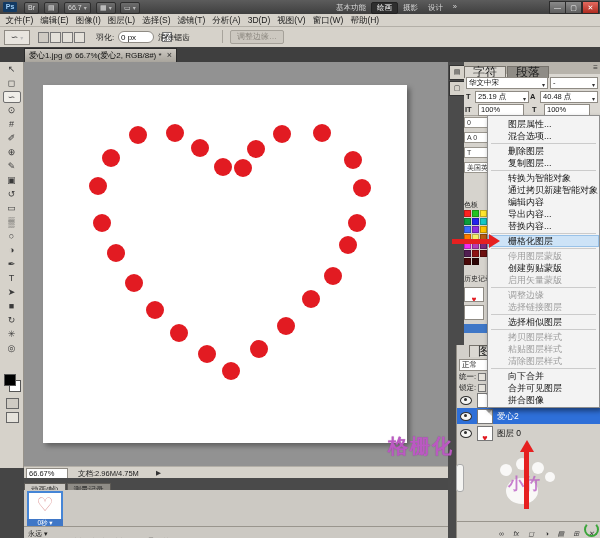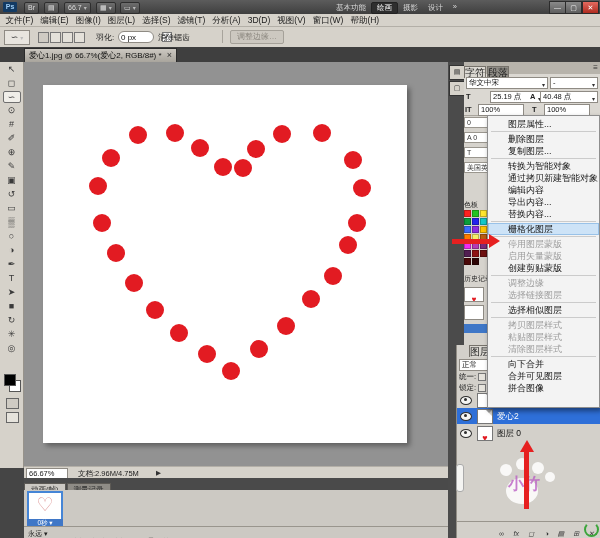--- a/index.html
+++ b/index.html
@@ -63,21 +63,21 @@
   #animctrls{position:absolute;left:46px;top:1px;height:10px;white-space:nowrap}
   .actl{display:inline-block;min-width:12px;height:10px;line-height:10px;text-align:center;font-size:6.5px;color:#444;margin-right:3px}
   
   #rightcol{position:absolute;left:448px;top:62px;width:152px;height:476px;background:#d6d3cd;z-index:10}
   .guttertop{position:absolute;left:0;top:0;width:16px;height:283px;background:#4b4b4b}
   .gutterbottom{position:absolute;left:0;top:283px;width:8px;height:193px;background:#4b4b4b}
   .gutterbtn{position:absolute;left:1px;width:14px;height:13px;background:#d6d2ca;border:1px solid #333;font-size:7px;line-height:12px;text-align:center;color:#333}
   
   #charpanel{position:absolute;left:16px;top:0;width:136px;height:53px;background:#dbd8d2;border-bottom:1px solid #a9a59d}
   #chartabs{position:absolute;left:0;top:0;height:12px;white-space:nowrap;background:#b7b3ab;width:136px}
-  .ptab{display:inline-block;height:11px;line-height:11px;padding:0 0;font-size:10px;background:#8f8c86;color:#222;border:1px solid #76726b;border-bottom:none;margin-right:1px}
+  .ptab{display:inline-block;height:11px;line-height:11px;padding:0 8px;font-size:12px;background:#8f8c86;color:#222;border:1px solid #76726b;border-bottom:none;margin-right:1px}
   .ptab.active{background:#dbd8d2}
   .flyout{position:absolute;right:2px;top:1px;font-size:8px;color:#333}
   .cpfield{position:absolute;height:10px;line-height:10px;background:#fff;border:1px solid #8f8b84;font-size:7.5px;padding-left:2px;color:#111;white-space:nowrap;overflow:hidden}
   .cpicon{position:absolute;font-size:7.5px;font-weight:bold;color:#222}
   
   #charfrags{position:absolute;left:16px;top:55px;width:24px}
   .frag{width:20px;height:9px;line-height:9px;background:#fff;border:1px solid #9a968e;font-size:7px;color:#333;padding-left:2px;margin-bottom:4px;overflow:hidden;white-space:nowrap}
   #swatches{position:absolute;left:16px;top:138px;width:26px}
   .pheader{font-size:7px;color:#222;height:10px;line-height:10px;overflow:hidden;white-space:nowrap}
   #swatchgrid{width:26px}
@@ -242,21 +242,21 @@
     <div class="guttertop"></div>
     <div class="gutterbottom"></div>
     <div class="gutterbtn" style="top:3px">▤</div>
     <div class="gutterbtn" style="top:19px">▢</div>
 
     <div id="charpanel">
       <div id="chartabs"><span class="flyout">≡</span><div class="ptab active" style="display: inline-block;">字符</div><div class="ptab" style="display: inline-block;">段落</div></div>
       <div class="cpfield" style="left:2px;top:15px;width:78px"><span>华文中宋</span><span class="minidrop">▾</span></div>
       <div class="cpfield" style="left:86px;top:15px;width:44px"><span>-</span><span class="minidrop">▾</span></div>
       <span class="cpicon" style="left:2px;top:30px">T</span>
-      <div class="cpfield" style="left:26px;top:29px;width:50px"><span>25.19 点</span><span class="minidrop">▾</span></div>
+      <div class="cpfield" style="left:11px;top:29px;width:50px"><span>25.19 点</span><span class="minidrop">▾</span></div>
       <span class="cpicon" style="left:66px;top:30px">A</span>
       <div class="cpfield" style="left:76px;top:29px;width:54px"><span>40.48 点</span><span class="minidrop">▾</span></div>
       <span class="cpicon" style="left:1px;top:43px">IT</span>
       <div class="cpfield" style="left:14px;top:42px;width:42px">100%</div>
       <span class="cpicon" style="left:68px;top:43px">T</span>
       <div class="cpfield" style="left:80px;top:42px;width:42px">100%</div>
     </div>
 
     <div id="charfrags">
         <div class="frag">0</div>
@@ -320,50 +320,52 @@
       </div>
 
       <div id="layericons"><div class="licn" style="display: inline-block;">∞</div><div class="licn" style="display: inline-block;">fx</div><div class="licn" style="display: inline-block;">◻</div><div class="licn" style="display: inline-block;">◑</div><div class="licn" style="display: inline-block;">▤</div><div class="licn" style="display: inline-block;">⊞</div><div class="licn" style="display: inline-block;">✕</div></div>
     </div>
 
     <div class="scrollthumb"></div>
   </div>
 
   <div id="ctxmenu">
       <div class="cmi normal">图层属性...</div>
+      <div class="cmi normal">混合选项...</div>
       <div class="cmsep"></div>
       <div class="cmi normal">删除图层</div>
       <div class="cmi normal">复制图层...</div>
       <div class="cmsep"></div>
       <div class="cmi normal">转换为智能对象</div>
       <div class="cmi normal">通过拷贝新建智能对象</div>
       <div class="cmi normal">编辑内容</div>
       <div class="cmi normal">导出内容...</div>
       <div class="cmi normal">替换内容...</div>
       <div class="cmsep"></div>
       <div class="cmi highlighted">栅格化图层</div>
       <div class="cmsep"></div>
       <div class="cmi disabled">停用图层蒙版</div>
+      <div class="cmi normal">创建剪贴蒙版</div>
       <div class="cmi disabled">启用矢量蒙版</div>
-      <div class="cmi normal">创建剪贴蒙版</div>
       <div class="cmsep"></div>
       <div class="cmi disabled">调整边缘</div>
       <div class="cmi disabled">选择链接图层</div>
       <div class="cmsep"></div>
       <div class="cmi normal">选择相似图层</div>
       <div class="cmsep"></div>
       <div class="cmi disabled">拷贝图层样式</div>
       <div class="cmi disabled">粘贴图层样式</div>
       <div class="cmi disabled">清除图层样式</div>
       <div class="cmsep"></div>
       <div class="cmi normal">向下合并</div>
       <div class="cmi normal">合并可见图层</div>
       <div class="cmi normal">拼合图像</div>
     </div>
 
+  <div class="note" style="color: rgb(187, 89, 194);">格栅化</div>
   <div class="arrow1shaft" style="background: rgb(230, 32, 32);"></div>
   <div class="arrow1head" style="border-left: 11px solid rgb(230, 32, 32);"></div>
   <div class="arrow2head" style="border-bottom: 12px solid rgb(230, 32, 32);"></div>
   <div class="arrow2shaft" style="background: rgb(230, 32, 32);"></div>
 
   <div id="watermark">
     <span class="pad" style="left:8px;top:6px;width:12px;height:12px"></span>
     <span class="pad" style="left:24px;top:0;width:12px;height:12px"></span>
     <span class="pad" style="left:40px;top:4px;width:12px;height:12px"></span>
     <span class="pad" style="left:53px;top:14px;width:10px;height:10px"></span>

